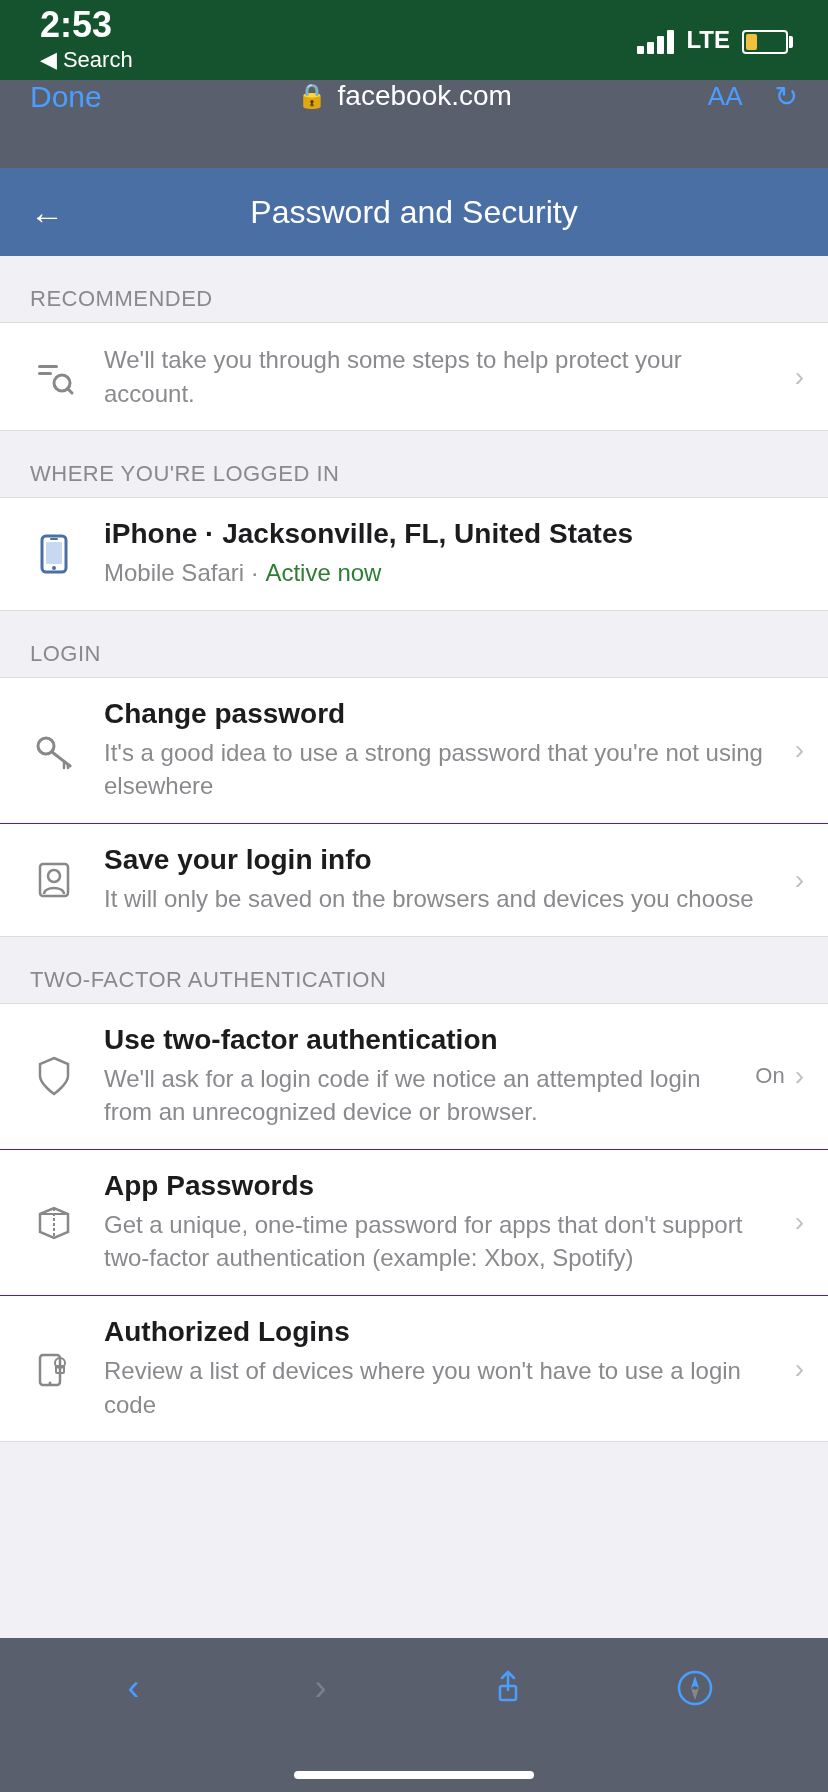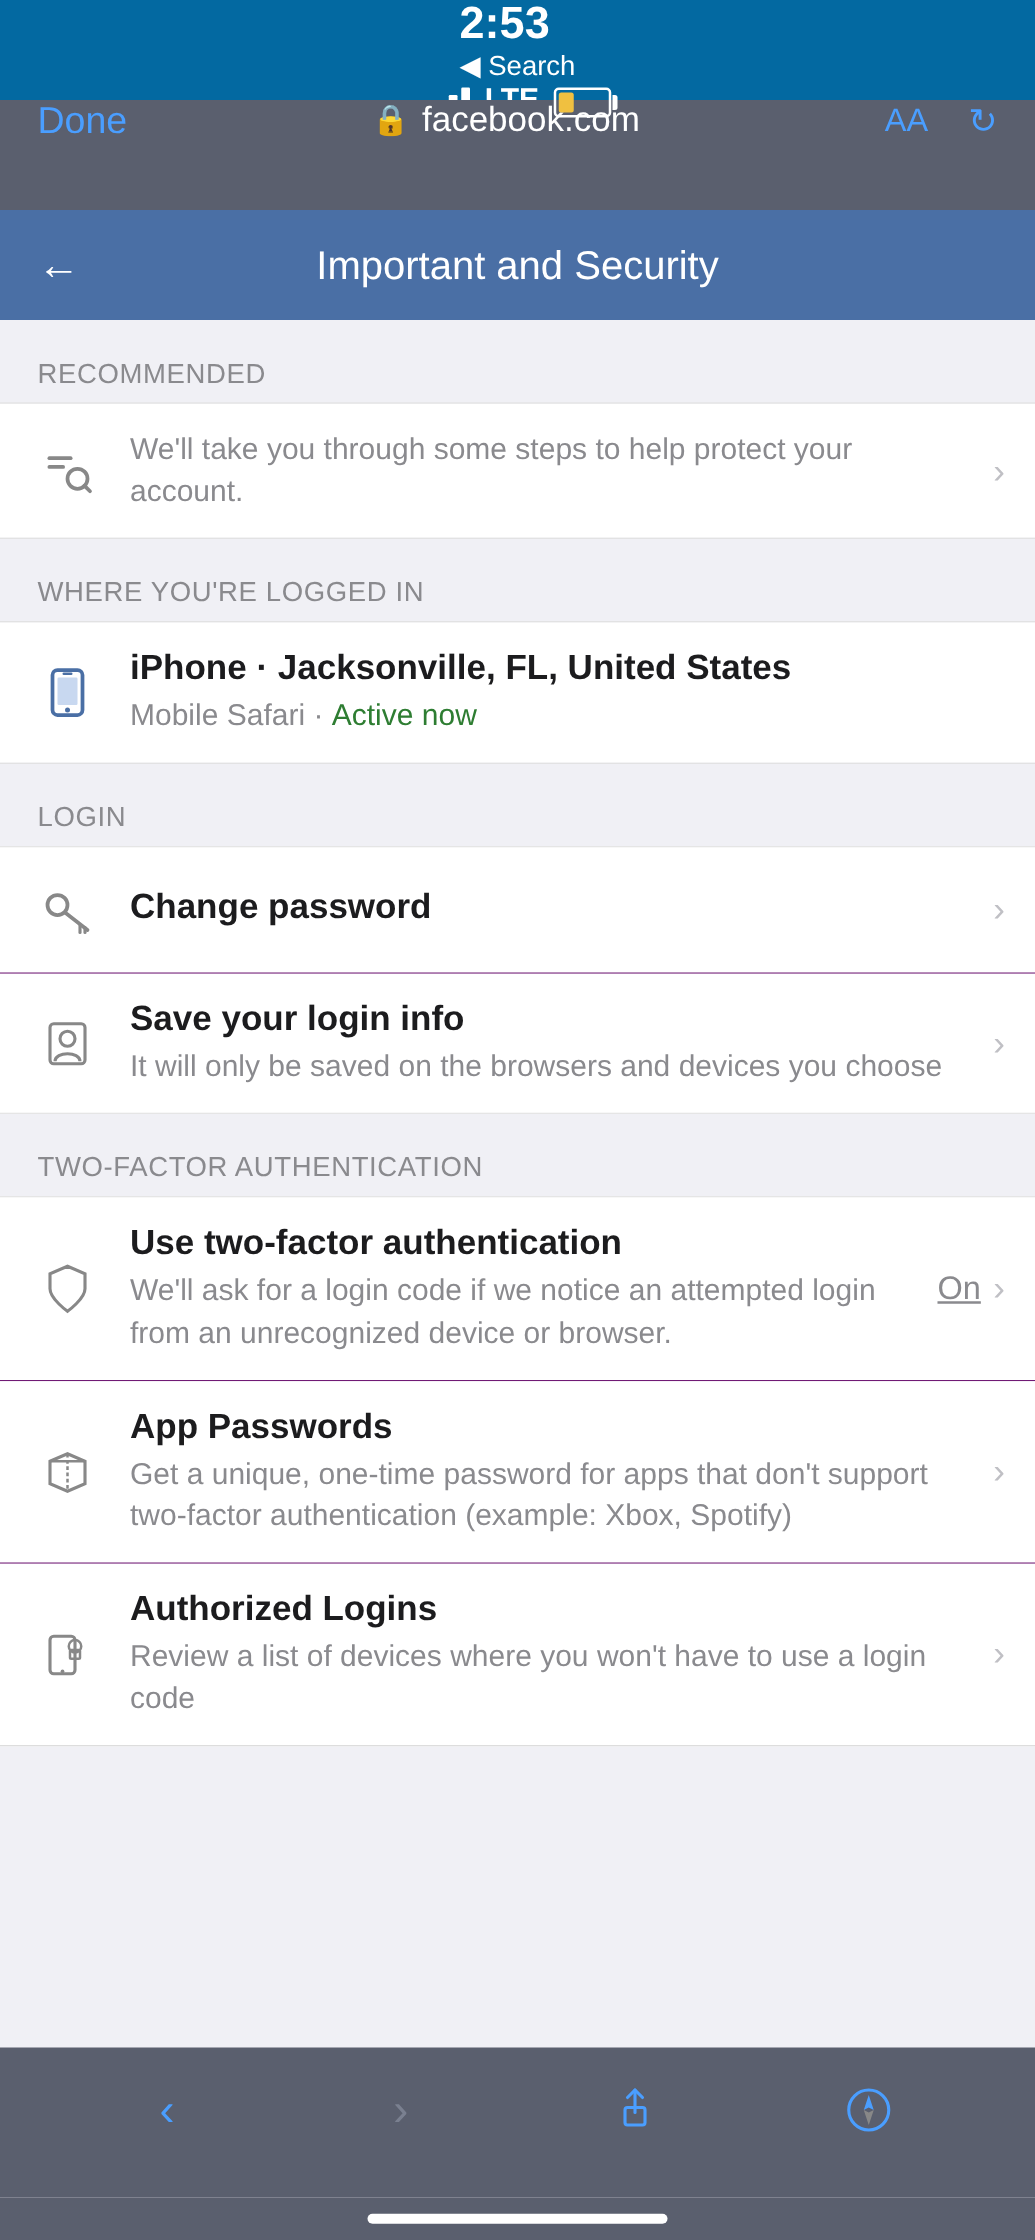--- a/index.html
+++ b/index.html
@@ -8,28 +8,27 @@
       width: 828px;
       min-height: 1792px;
       background: #f0f0f5;
       font-family: -apple-system, BlinkMacSystemFont, 'Helvetica Neue', Arial, sans-serif;
       display: flex;
       flex-direction: column;
     }
 
     
     .status-bar {
-      background: #0369a1;
+      background: #14532d;
       height: 80px;
       display: flex;
       align-items: center;
       justify-content: space-between;
-      padding: 0 30px;
-      flex-shrink: 0;
-      flex-direction: column;
+      padding: 0 40px;
+      flex-shrink: 0;
     }
     .status-left {
       display: flex;
       flex-direction: column;
     }
     .status-time {
       color: white;
       font-size: 36px;
       font-weight: 600;
       line-height: 1;
@@ -223,23 +222,22 @@
       font-weight: 500;
     }
     .item-right {
       display: flex;
       align-items: center;
       gap: 10px;
       flex-shrink: 0;
       margin-left: 16px;
     }
     .item-status {
-      font-size: 26px;
+      font-size: 22px;
       color: #8a8a8e;
-      text-decoration: underline;
     }
     .chevron {
       color: #c0c0c5;
       font-size: 28px;
     }
 
     
     .icon-svg {
       width: 44px;
       height: 44px;
@@ -316,21 +314,21 @@
     <span>facebook.com</span>
   </div>
   <div class="browser-actions">
     <span class="browser-aa">AA</span>
     <span class="browser-refresh">↻</span>
   </div>
 </div>
 
 <div class="nav-bar">
   <span class="nav-back">←</span>
-  <span class="nav-title">Important and Security</span>
+  <span class="nav-title">Password and Security</span>
 </div>
 
 <div class="content">
 
   <div class="section">
     <div class="section-header">RECOMMENDED</div>
     <div class="section-body">
       <div class="list-item">
         <div class="item-icon">
           <svg class="icon-svg" viewBox="0 0 44 44" fill="none" xmlns="http://www.w3.org/2000/svg">
@@ -380,20 +378,21 @@
         <div class="item-icon">
           <svg class="icon-svg" viewBox="0 0 44 44" fill="none" xmlns="http://www.w3.org/2000/svg">
             <circle cx="14" cy="18" r="8" stroke="#888" stroke-width="3" fill="none"></circle>
             <line x1="20" y1="24" x2="38" y2="38" stroke="#888" stroke-width="3" stroke-linecap="round"></line>
             <line x1="32" y1="34" x2="32" y2="40" stroke="#888" stroke-width="2.5" stroke-linecap="round"></line>
             <line x1="36" y1="36" x2="36" y2="40" stroke="#888" stroke-width="2.5" stroke-linecap="round"></line>
           </svg>
         </div>
         <div class="item-content">
           <div class="item-title">Change password</div>
+          <div class="item-subtitle">It's a good idea to use a strong password that you're not using elsewhere</div>
         </div>
         <div class="item-right">
           <span class="chevron">›</span>
         </div>
       </div>
 
       <div class="list-item">
         <div class="item-icon">
           <svg class="icon-svg" viewBox="0 0 44 44" fill="none" xmlns="http://www.w3.org/2000/svg">
             <rect x="8" y="6" width="28" height="32" rx="3" stroke="#888" stroke-width="2.5" fill="none"></rect>

